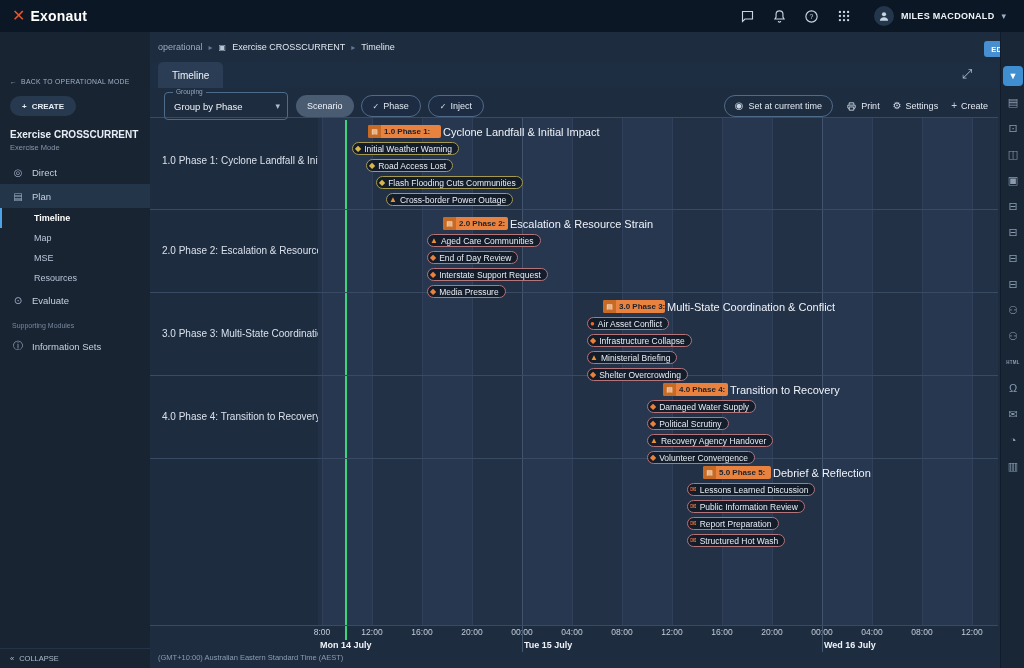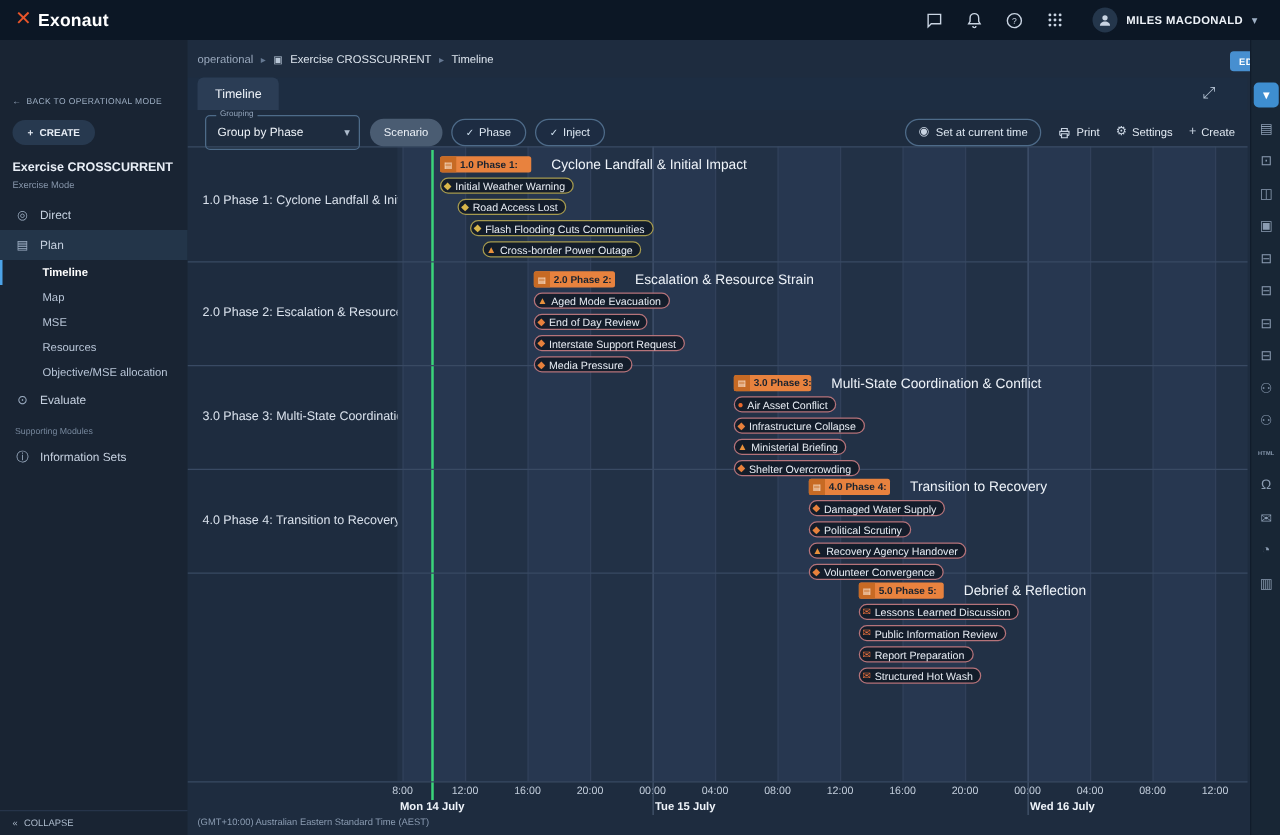--- a/index.html
+++ b/index.html
@@ -72,21 +72,21 @@
   #chart { position:absolute; left:318px; top:117px; width:680px; height:508px; overflow:hidden;
            background:repeating-linear-gradient(90deg,#273750 0 50px,#223146 50px 100px); background-position:4px 0; }
   .gridline { position:absolute; top:0; bottom:0; width:1px; background:#31405a; z-index:1; }
   .gridline.strong { background:#42536e; }
   .chart-row { position:absolute; left:0; width:100%; }
   .greenline { position:absolute; width:2px; top:120px; height:520px; background:#3bd47a; z-index:3; }
   .sep { position:absolute; left:150px; width:848px; height:1px; background:#394a63; z-index:4; }
   #tl-labels { position:absolute; left:150px; top:117px; width:168px; height:508px; z-index:2; }
   .g-label { position:absolute; left:0; width:100%; display:flex; align-items:center; padding-left:12px; font-size:10px; color:#d9e1ec; white-space:nowrap; overflow:hidden; }
 
-  .phase-wrap { position:absolute; display:flex; align-items:flex-end; gap:16px; z-index:5; white-space:nowrap; }
+  .phase-wrap { position:absolute; display:flex; align-items:flex-end; gap:2px; z-index:5; white-space:nowrap;margin-left:16px; }
   .phase-bar { height:13px; background:#e8823e; border-radius:2px; display:flex; align-items:center; gap:3px; overflow:hidden; color:#18222f; font-weight:700; font-size:8px; white-space:nowrap; flex:0 0 auto; }
   .phase-sq { width:13px; height:13px; background:#c76a24; color:#ffeedd; font-size:7px; display:flex; align-items:center; justify-content:center; flex:0 0 13px; }
   .phase-bartext { padding-right:3px; }
   .phase-rest { font-size:11px; color:#eef3f9; }
 
   .inject { position:absolute; height:13px; display:inline-flex; align-items:center; gap:3px; padding:0 6px 0 2px; background:rgba(18,27,40,.92); border:1px solid #a59a4f; border-radius:7px; font-size:8.5px; color:#e8edf4; white-space:nowrap; z-index:5; }
   .inject-icon { font-size:8px; line-height:1; }
 
   
   #axis { position:absolute; left:318px; top:625px; width:680px; height:28px; }
@@ -176,23 +176,20 @@
         </div>
         <div class="menu-subitem">
           <div class="menu-label">Map</div>
         </div>
         <div class="menu-subitem">
           <div class="menu-label">MSE</div>
         </div>
         <div class="menu-subitem">
           <div class="menu-label">Resources</div>
         </div>
-        <div class="menu-subitem">
-          <div class="menu-label">Objective/MSE allocation</div>
-        </div>
         <div class="menu-item">
           <div class="menu-icon">⊙</div>
           <div class="menu-label">Evaluate</div>
         </div>
         <div class="menu-section">Supporting Modules</div>
         <div class="menu-item">
           <div class="menu-icon">ⓘ</div>
           <div class="menu-label">Information Sets</div>
         </div>
       </nav>
@@ -306,21 +303,21 @@
       <div class="chart-row" style="top: 92px; height: 83px;">
         <div class="phase-wrap" style="left: 109px; top: 8px;">
           <div class="phase-bar" style="width: 65px;">
             <div class="phase-sq">▤</div>
             <div class="phase-bartext">2.0 Phase 2:</div>
           </div>
           <div class="phase-rest">Escalation &amp; Resource Strain</div>
         </div>
         <div class="inject" style="left: 109px; top: 25px; border-color: rgb(181, 115, 122);">
           <div class="inject-icon" style="color: rgb(232, 145, 60);">▲</div>
-          <div class="inject-label">Aged Mode Evacuation</div>
+          <div class="inject-label">Aged Care Communities</div>
         </div>
         <div class="inject" style="left: 109px; top: 42px; border-color: rgb(181, 115, 122);">
           <div class="inject-icon" style="color: rgb(232, 129, 60);">◆</div>
           <div class="inject-label">End of Day Review</div>
         </div>
         <div class="inject" style="left: 109px; top: 59px; border-color: rgb(181, 115, 122);">
           <div class="inject-icon" style="color: rgb(232, 129, 60);">◆</div>
           <div class="inject-label">Interstate Support Request</div>
         </div>
         <div class="inject" style="left: 109px; top: 76px; border-color: rgb(181, 115, 122);">

